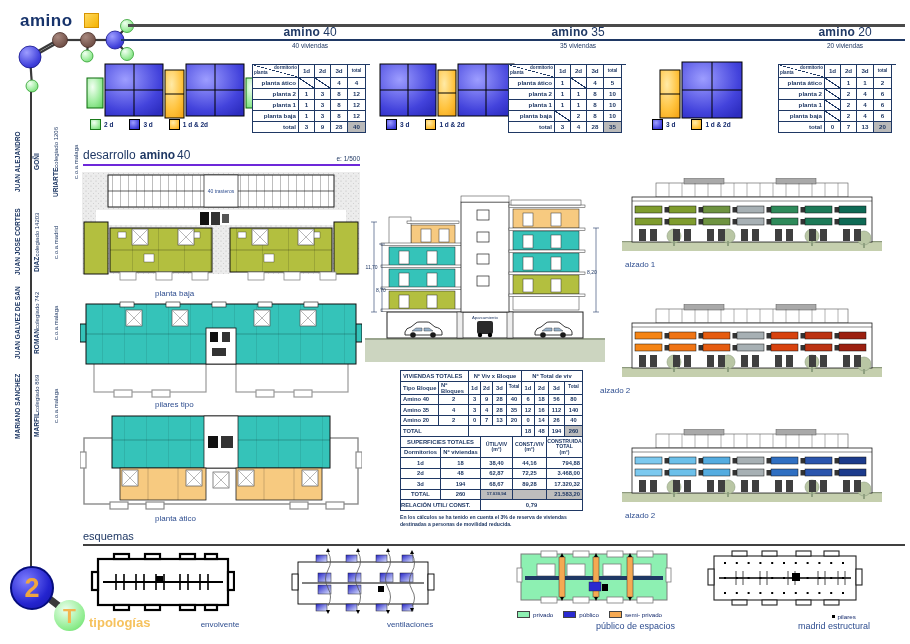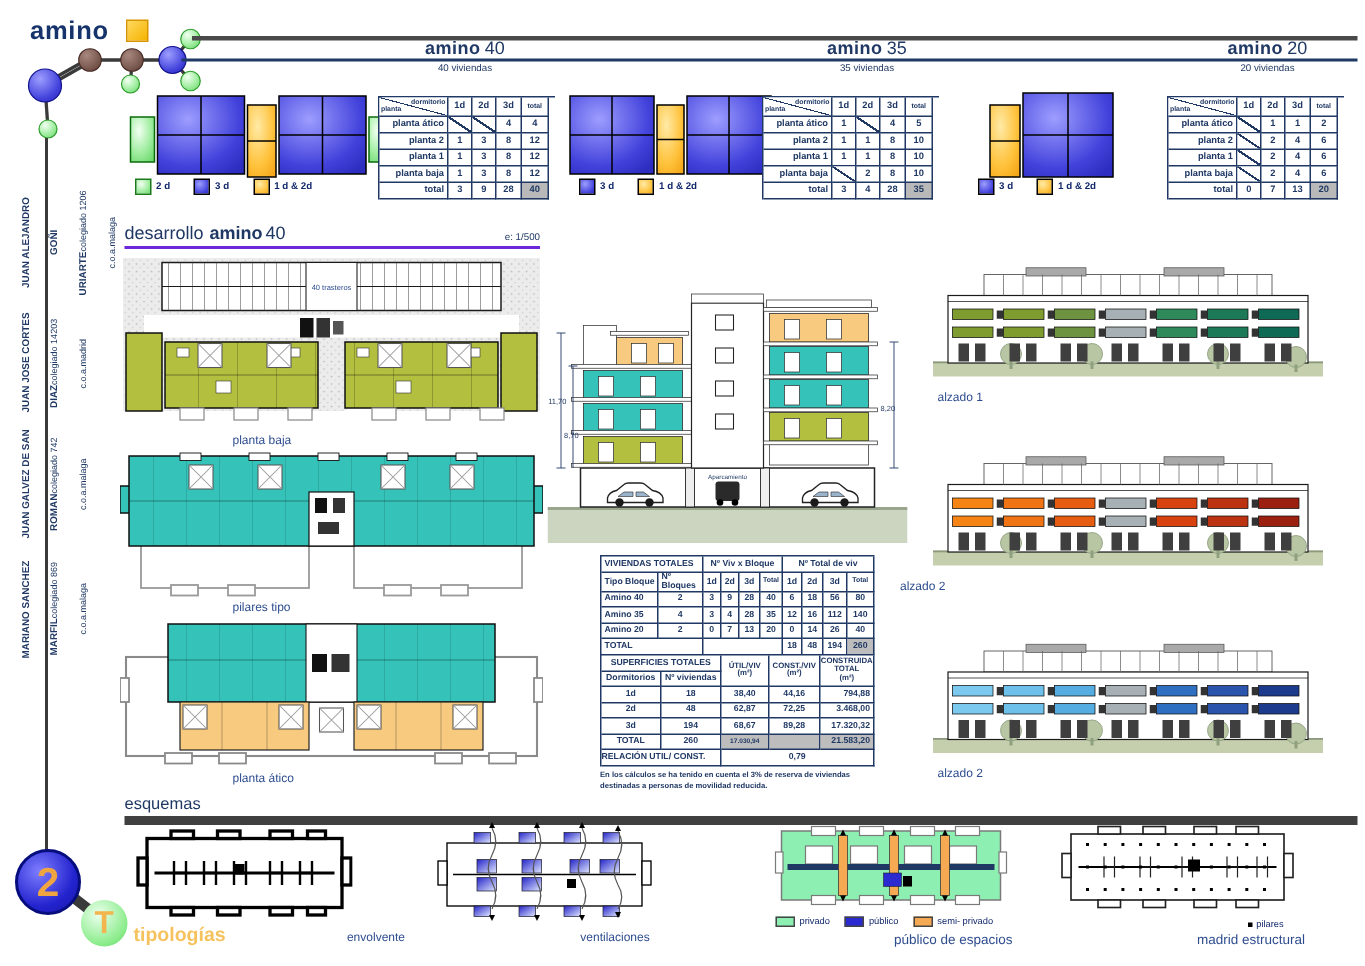--- a/index.html
+++ b/index.html
@@ -43,21 +43,21 @@
 .vt>div,.st>div{border-right:1px solid #1f3864;border-bottom:1px solid #1f3864;display:flex;align-items:center;justify-content:center;line-height:1.05;min-height:10.5px}
 .vt .l{justify-content:flex-start;padding-left:2px}
 .vt .sm{font-size:4.6px}
 .st{display:grid;grid-template-columns:40px 40px 32px 34px 36px;border-left:1px solid #1f3864;border-top:1px solid #1f3864;background:#fff;font-size:5.8px;font-weight:bold;color:#1f3864}
 .st .pre{white-space:pre-line;text-align:center;font-size:5.2px}
 .st .tiny{font-size:4.4px}
 .st .r{justify-content:flex-end;padding-right:2px}
 .shade{background:#bdbdbd}
 .footnote{font-size:5.1px;font-weight:bold;color:#1f3864;line-height:1.35}
 
-.esqhead{font-size:11px;color:#1f3864;border-bottom:6px solid #404040;padding-bottom:2px}
+.esqhead{font-size:11px;color:#1f3864;border-bottom:2px solid #404040;padding-bottom:2px}
 .esqlabel{font-size:8px;color:#2e4d8f}
 .esplegend{display:flex;align-items:center;font-size:6.2px;color:#12286b}
 .esplegend .it{display:flex;align-items:center;margin-right:10px}
 .esw{width:13px;height:7px;border:1px solid #444;margin-right:3px}
 .esw-priv{background:#8df0b2}.esw-pub{background:#2a2ad0}.esw-semi{background:#f5a952}
 .pilares{font-size:6.2px;color:#12286b;display:flex;align-items:center}
 .pilares .dot{width:2.5px;height:2.5px;background:#000;margin-right:3px}
 
 .sideline{left:30px;top:92px;width:2px;height:476px;background:#3a3a3a}
 .arch{left:8px;width:24px;writing-mode:vertical-rl;transform:rotate(180deg);color:#1f3864;text-align:center;line-height:1.2}
@@ -725,21 +725,21 @@
     <line x1="13" y1="32" x2="133" y2="32" stroke="#000" stroke-width="2"></line>
     <g id="env-combs">
         <path d="M26 24v16M34 24v16M26 32h8" stroke="#000" stroke-width="1.6" fill="none"></path>
         <path d="M46 24v16M54 24v16M46 32h8" stroke="#000" stroke-width="1.6" fill="none"></path>
         <path d="M66 24v16M74 24v16M66 32h8" stroke="#000" stroke-width="1.6" fill="none"></path>
         <path d="M90 24v16M98 24v16M90 32h8" stroke="#000" stroke-width="1.6" fill="none"></path>
         <path d="M110 24v16M118 24v16M110 32h8" stroke="#000" stroke-width="1.6" fill="none"></path>
       </g>
     <rect x="66" y="26" width="7" height="7" fill="#000"></rect>
   </svg>
-  <div class="abs esqlabel" style="left:170px;top:620px;width:100px;text-align:right">envolvente</div>
+  <div class="abs esqlabel" style="left:170px;top:620px;width:100px;text-align:center">envolvente</div>
 
   <svg class="abs" style="left:288px;top:548px" width="150" height="68" viewBox="0 0 150 68">
     <g fill="#fff" stroke="#000" stroke-width="0.9">
       <rect x="10" y="14" width="130" height="42"></rect>
       <rect x="4" y="26" width="6" height="16"></rect>
         <rect x="140" y="26" width="6" height="16"></rect>
     </g>
     <line x1="14" y1="35" x2="136" y2="35" stroke="#000" stroke-width="1"></line>
     <g fill="url(#gVent)" stroke="#223" stroke-width="0.5">
       <rect x="28" y="7" width="11" height="7"></rect>

